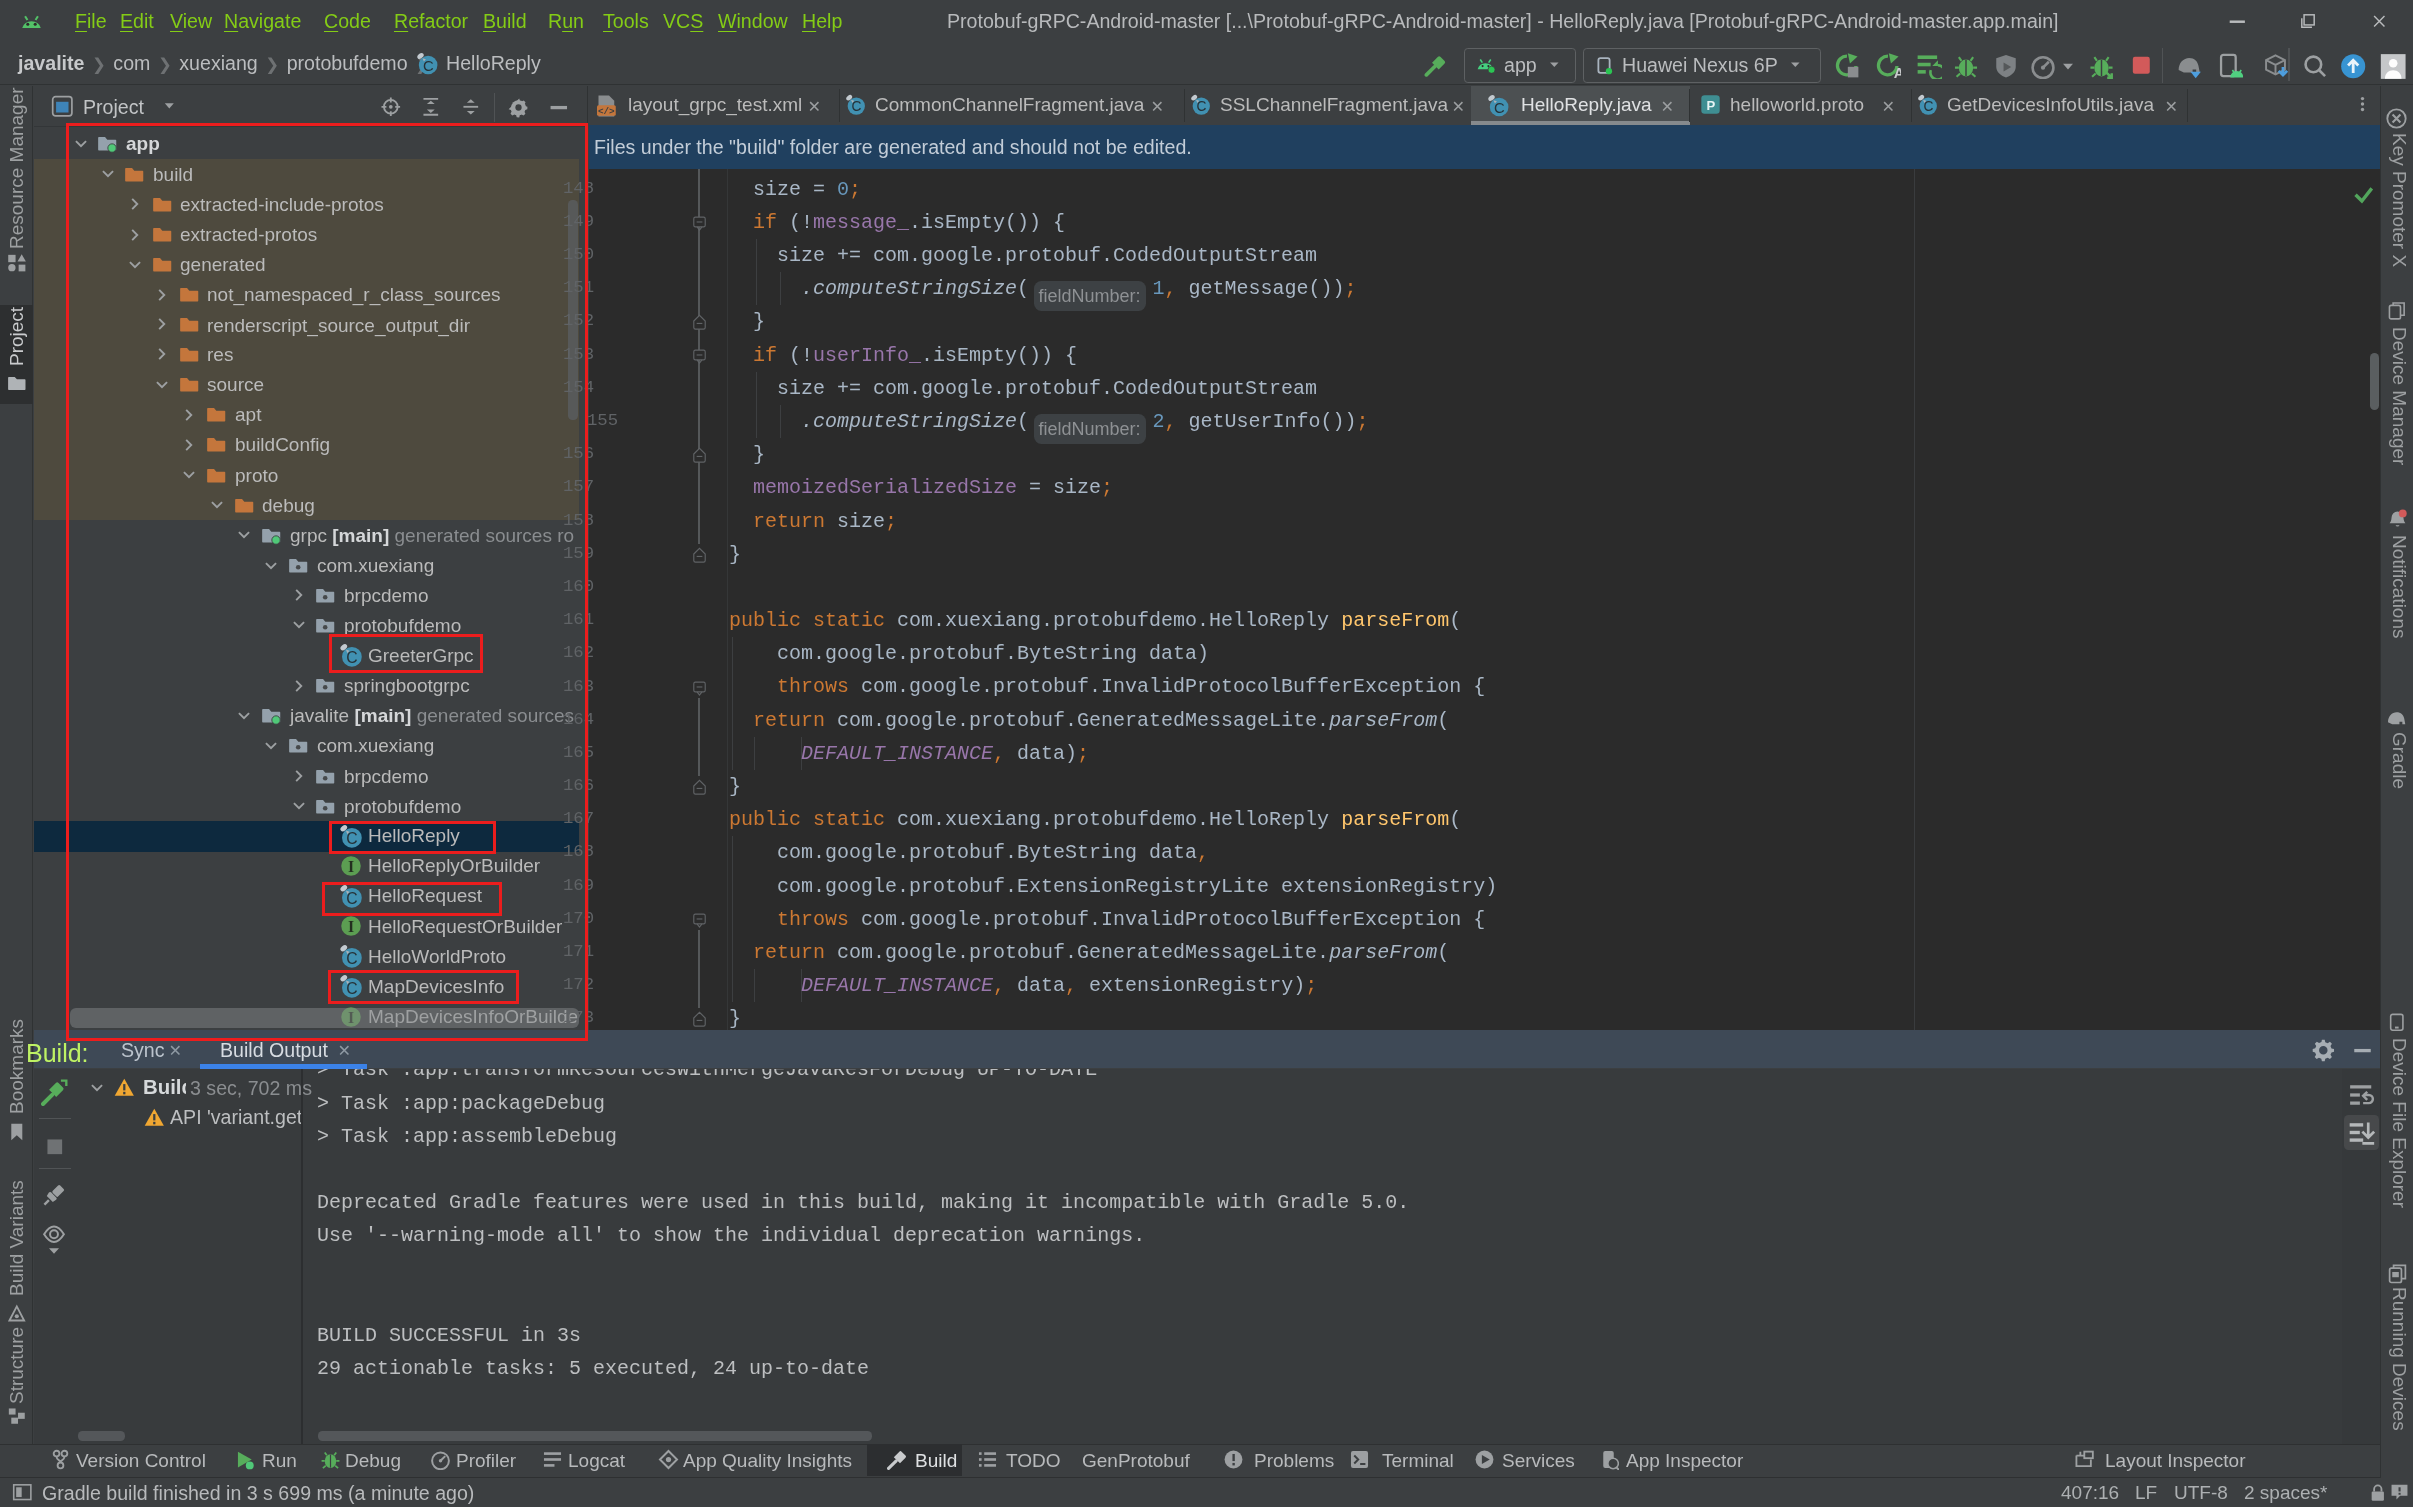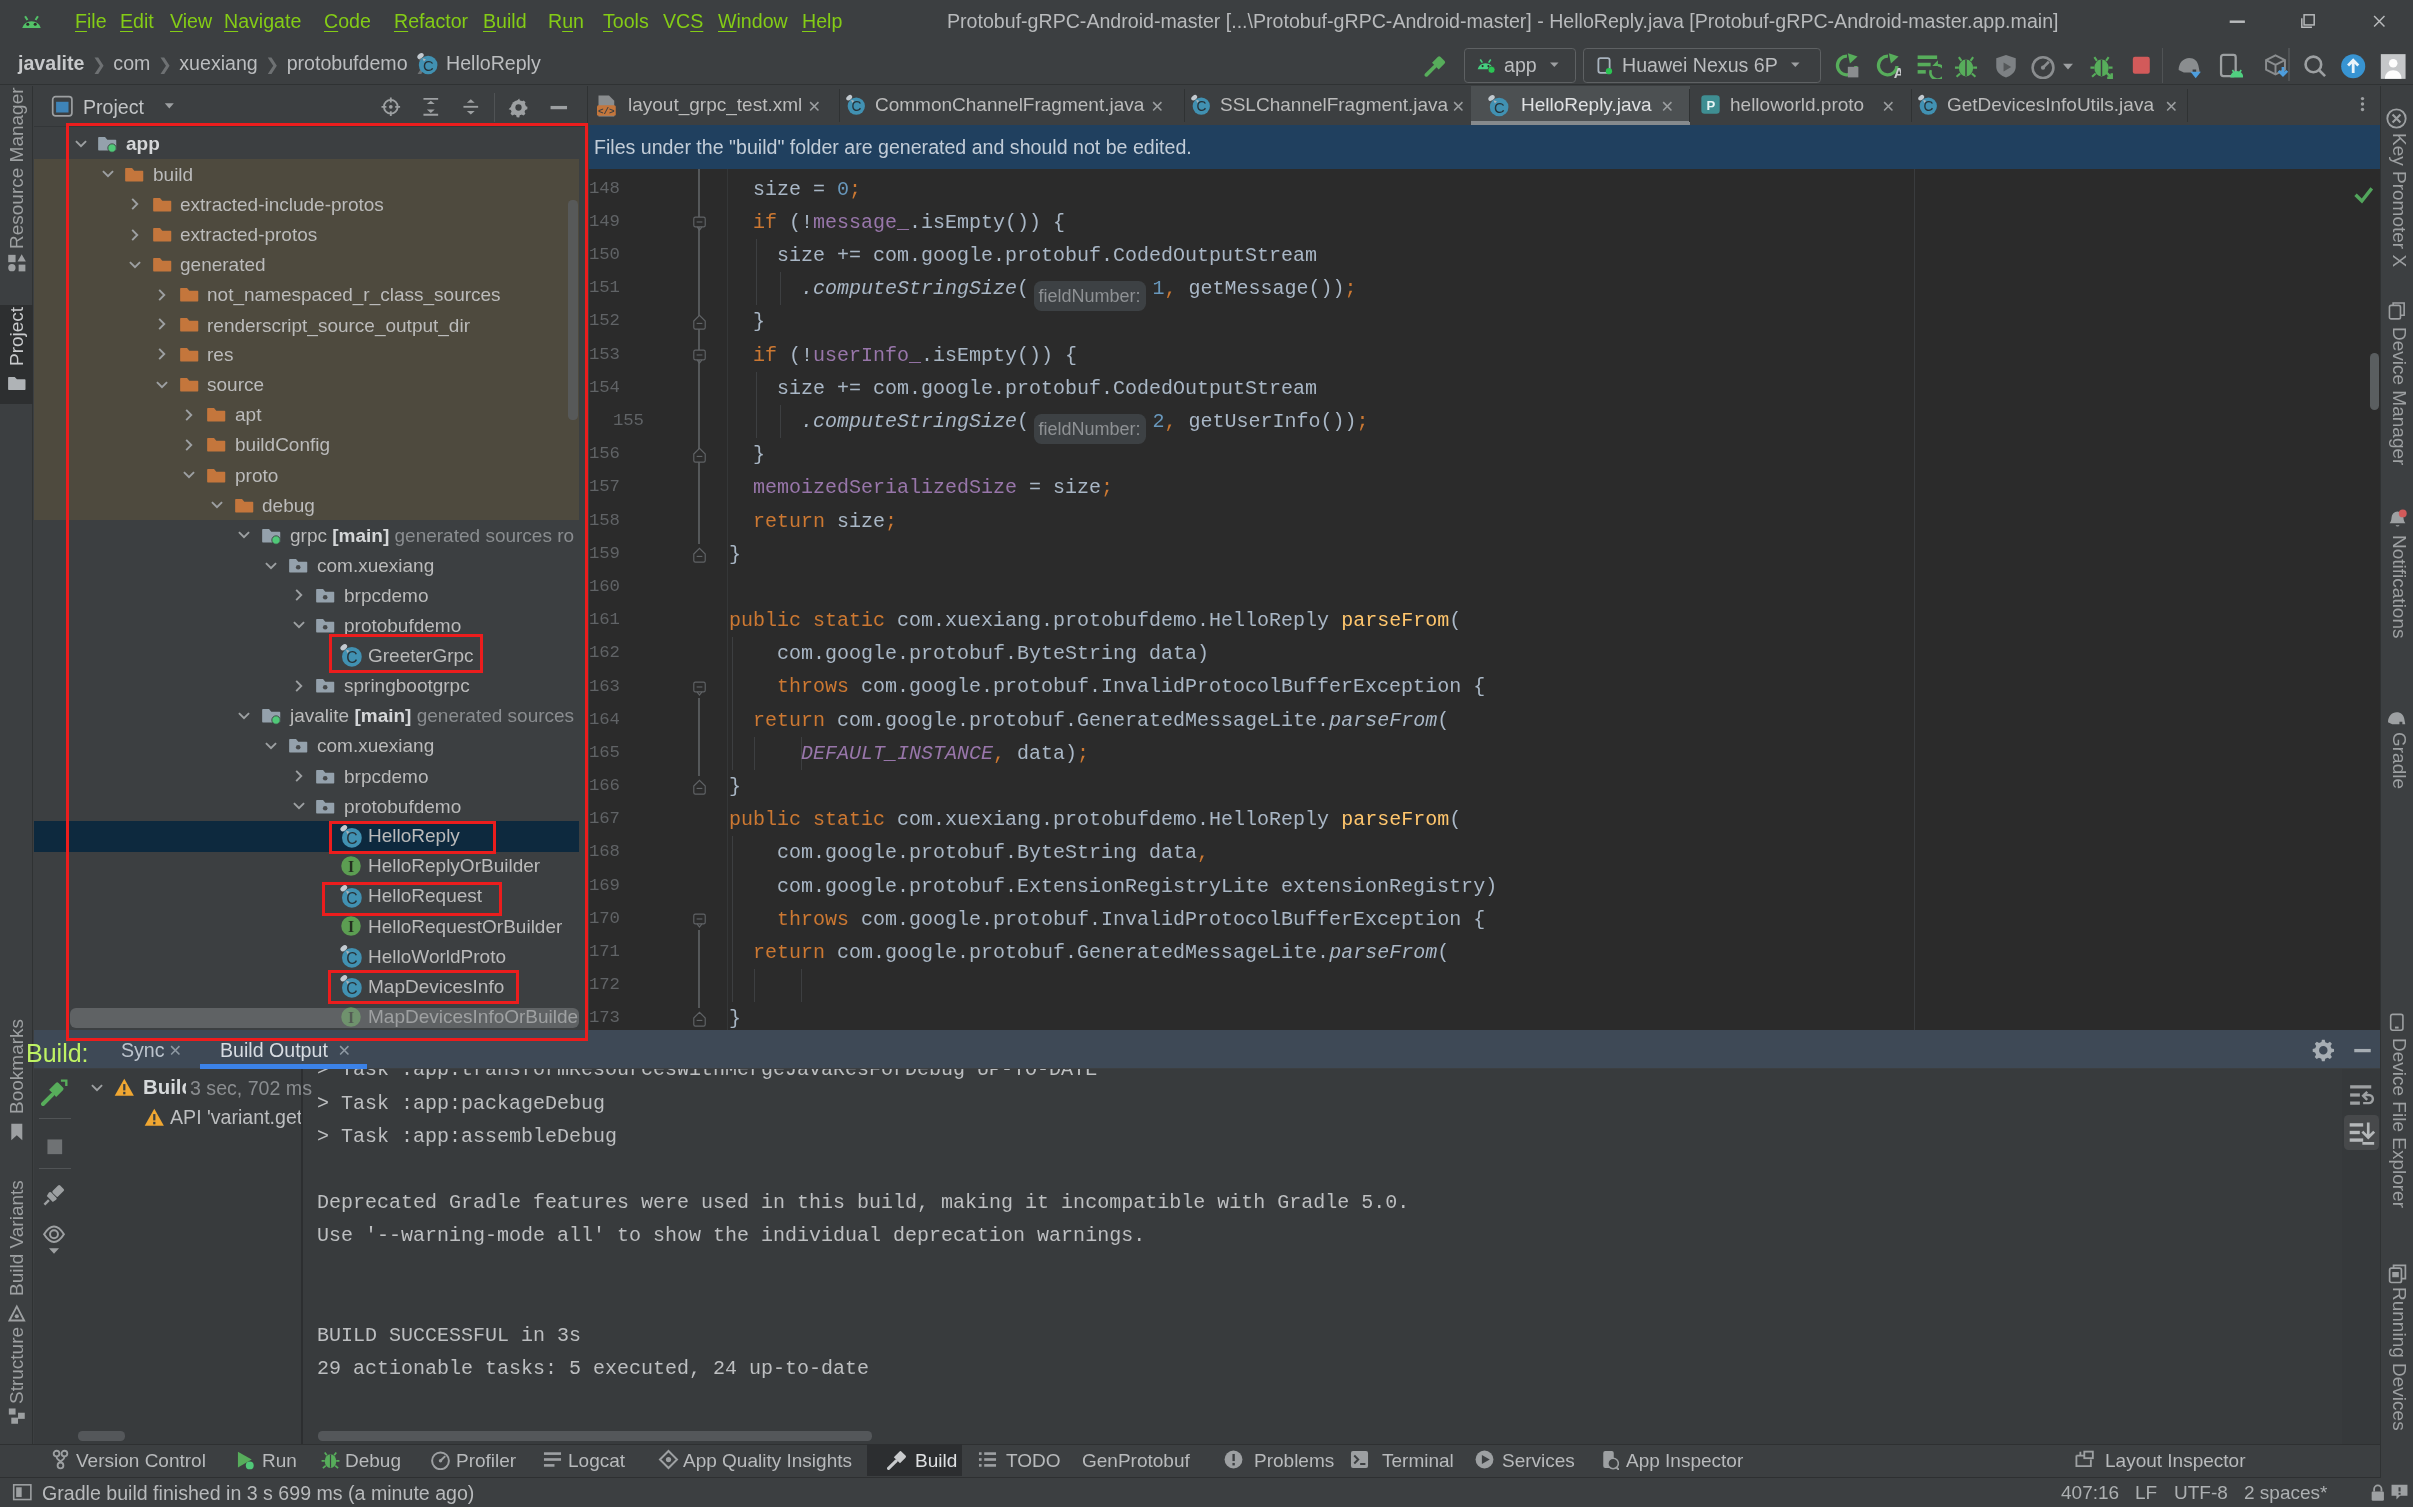--- a/index.html
+++ b/index.html
@@ -5,21 +5,21 @@
 body{font-family:"Liberation Sans",sans-serif;color:#bbbbbb}
 #root{position:relative;width:2413px;height:1508px;background:#3c3f41;overflow:hidden}
 .abs{position:absolute}
 .code{position:absolute;font-family:"Liberation Mono",monospace;font-size:20px;line-height:33px;color:#a9b7c6;white-space:pre}
 .k{color:#cc7832}.n{color:#6897bb}.f{color:#9876aa}
 .fi{color:#9876aa;font-style:italic}.mi{font-style:italic}
 .y{color:#ffc66d}.o{color:#cc7832}
 .pill{display:inline-block;font-family:"Liberation Sans",sans-serif;font-size:18px;
  color:#8e9194;background:#3d4144;border-radius:7.5px;height:30px;line-height:30px;
  width:112px;text-align:center;margin:0 6.8px 0 4.5px;vertical-align:-7.5px}
-.lnum{position:absolute;width:57px;text-align:right;font-family:"Liberation Mono",monospace;font-size:17.3px;color:#606366}
+.lnum{position:absolute;width:57px;font-family:"Liberation Mono",monospace;font-size:17.3px;color:#606366}
 .vtextR{writing-mode:vertical-rl;font-size:19px;color:#9da0a2;white-space:nowrap;overflow:visible}
 .vtextL{writing-mode:vertical-rl;transform:rotate(180deg);font-size:19px;color:#9da0a2;white-space:nowrap;overflow:visible}
 .csep{color:#6e7173;padding:0 7.5px;font-size:16.6px}
 .treetxt{position:absolute;font-size:19px;color:#bbbbbb;white-space:pre}
 .menu-item{position:absolute;font-size:19.6px;color:#84cc16}
 .menu-item u{text-underline-offset:3px}
 .tabtxt{position:absolute;font-size:19px;color:#bbbbbb}
 .console{position:absolute;font-family:"Liberation Mono",monospace;font-size:20px;color:#bdbfc1;white-space:pre}
 .clink{color:#5b86d8;text-decoration:underline;text-underline-offset:3.8px}
 .btm{position:absolute;font-size:19px;color:#b8babc}
@@ -616,20 +616,21 @@
     <div class="code" style="left:705px;top:637px">      com.google.protobuf.ByteString data)</div>
     <div class="code" style="left:705px;top:670px"><span class="k">      throws</span> com.google.protobuf.InvalidProtocolBufferException {</div>
     <div class="code" style="left:705px;top:704px"><span class="k">    return</span> com.google.protobuf.GeneratedMessageLite.<span class="mi">parseFrom</span>(</div>
     <div class="code" style="left:705px;top:737px"><span class="fi">        DEFAULT_INSTANCE</span><span class="o">,</span> data)<span class="o">;</span></div>
     <div class="code" style="left:705px;top:770px">  }</div>
     <div class="code" style="left:705px;top:803px"><span class="k">  public</span> <span class="k">static</span> com.xuexiang.protobufdemo.HelloReply <span class="y">parseFrom</span>(</div>
     <div class="code" style="left:705px;top:836px">      com.google.protobuf.ByteString data<span class="o">,</span></div>
     <div class="code" style="left:705px;top:870px">      com.google.protobuf.ExtensionRegistryLite extensionRegistry)</div>
     <div class="code" style="left:705px;top:903px"><span class="k">      throws</span> com.google.protobuf.InvalidProtocolBufferException {</div>
     <div class="code" style="left:705px;top:936px"><span class="k">    return</span> com.google.protobuf.GeneratedMessageLite.<span class="mi">parseFrom</span>(</div>
+    <div class="code" style="left:705px;top:969px"><span class="fi">        DEFAULT_INSTANCE</span><span class="o">,</span> data<span class="o">,</span> extensionRegistry)<span class="o">;</span></div>
     <div class="code" style="left:705px;top:1002px">  }</div>
     <svg class="abs" style="left:2352px;top:182px" width="22.6" height="22.6" viewBox="0 0 16 16">
       <polyline points="2.5,9 7,13.5 14,4.5" fill="none" stroke="#52a55c" stroke-width="2.4"></polyline>
     </svg>
     <div class="abs" style="left:2370px;top:353px;width:9px;height:57px;background:#5a5e60;border-radius:4.5px"></div>
     <div class="abs" style="left:34px;top:1030px;width:2346px;height:38px;background:#3e4956"></div>
     <div class="abs" style="left:26px;top:1039px;font-size:25px;color:#bef264">Build:</div>
     <div class="abs" style="left:121px;top:1039px;font-size:19.6px;color:#bcc4cd">Sync</div>
     <svg class="abs" style="left:167px;top:1042px" width="16.6" height="16.6" viewBox="0 0 16 16">
       <path d="M4 4 L12 12 M12 4 L4 12" stroke="#8e99a3" stroke-width="1.5"></path>

